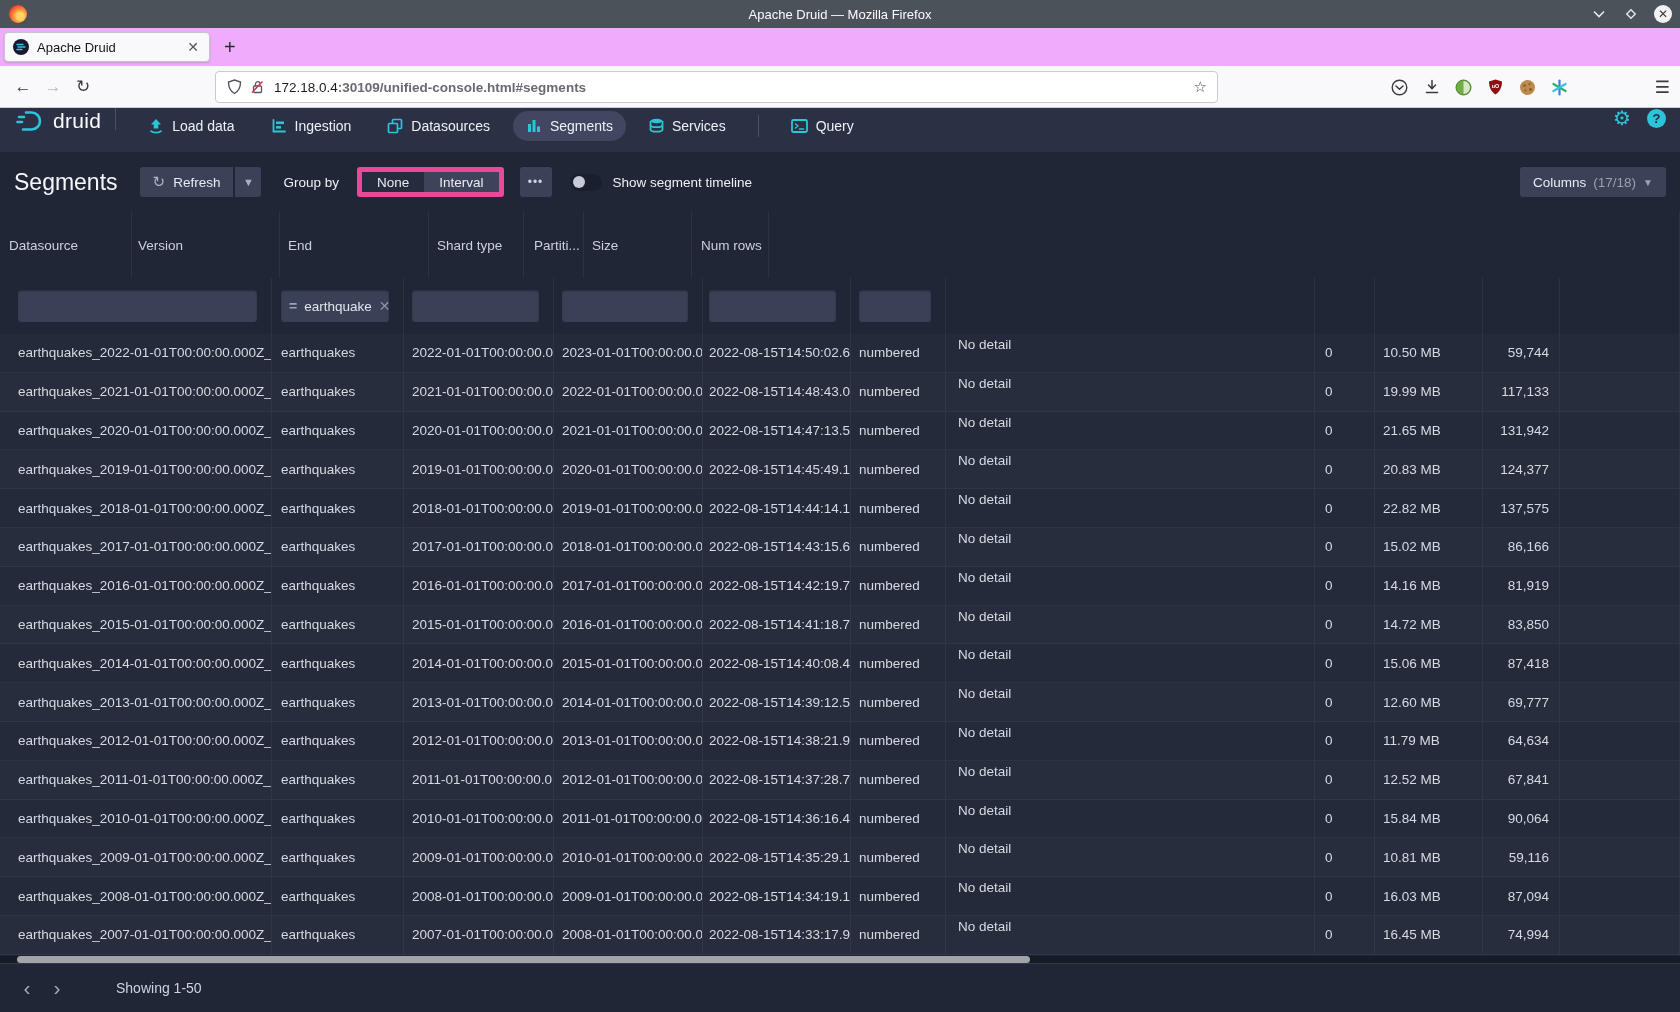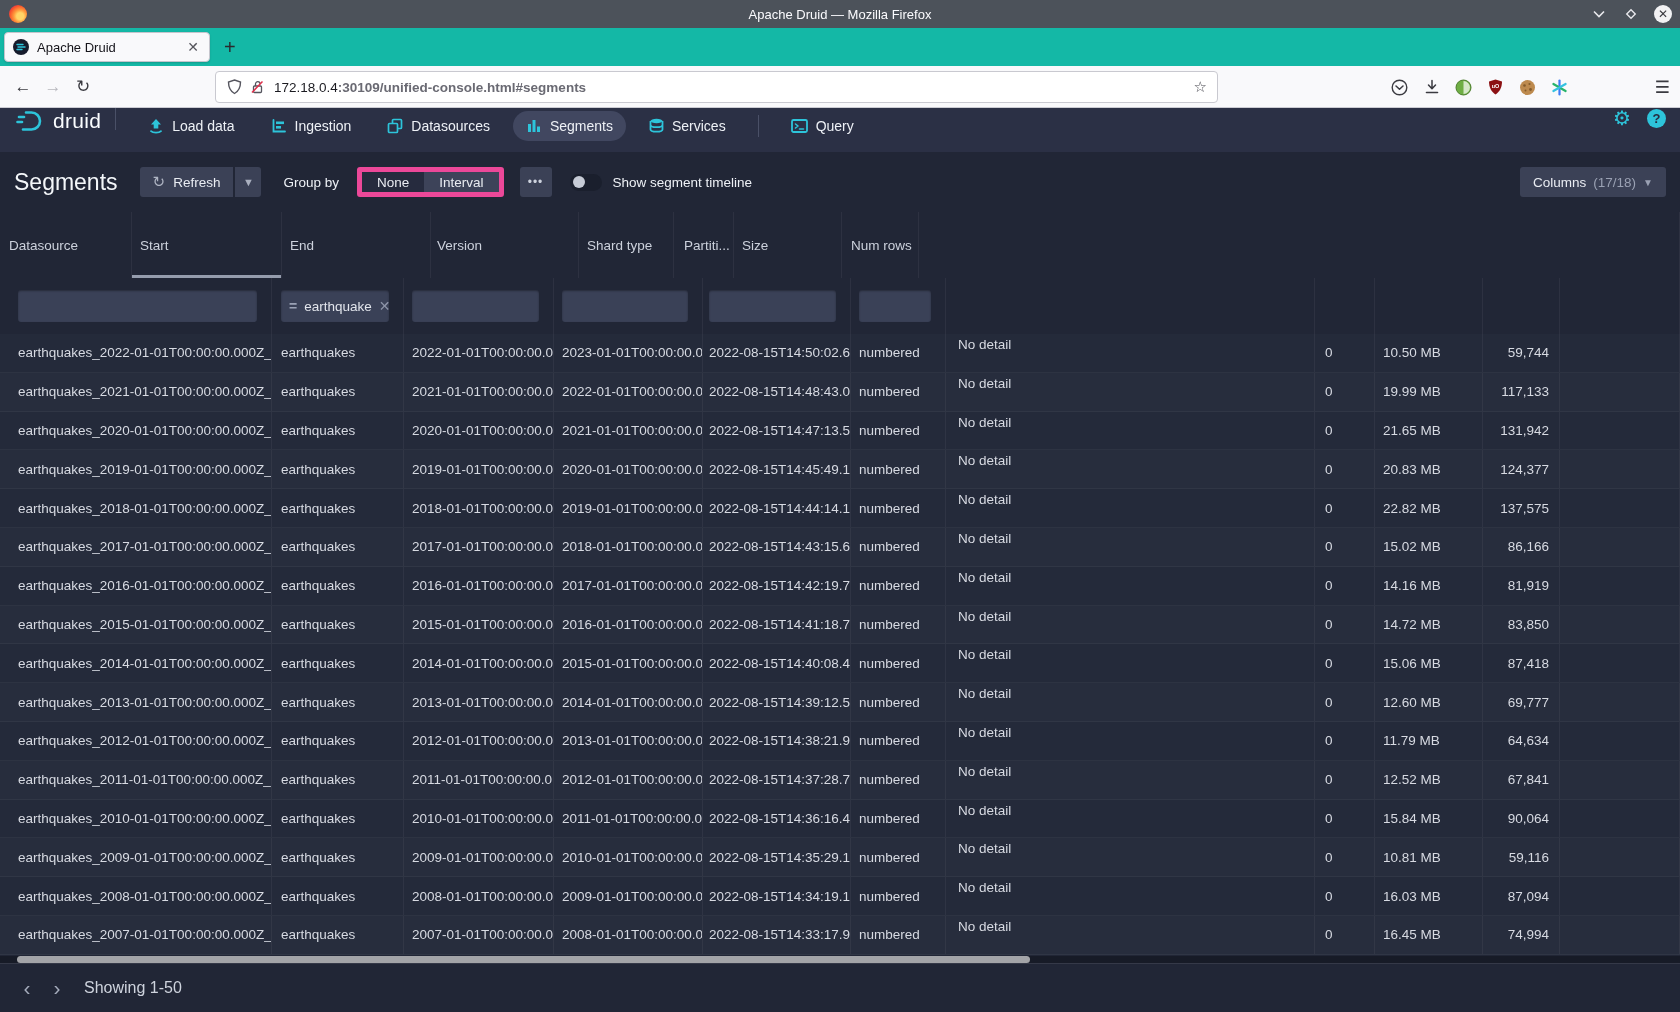--- a/index.html
+++ b/index.html
@@ -10,21 +10,21 @@
   .titlebar { position:absolute; top:0; left:0; width:1680px; height:28px; background:#4c525a; display:flex; align-items:center; }
   .ff-logo { width:18px; height:18px; margin-left:9px; border-radius:50%;
              background:radial-gradient(circle at 62% 62%, #ffd567 0 22%, #ff9a3c 40%, #f7542c 65%, #b5007f 100%); }
   .win-title { position:absolute; left:0; right:0; text-align:center; color:#fbfbfe; font-size:13px; }
   .win-ctrls { position:absolute; right:8px; top:0; height:28px; display:flex; align-items:center; gap:14px; }
   .wc { width:18px; height:18px; display:flex; align-items:center; justify-content:center; }
   .wc svg { display:block; }
   .wc-close { background:#f2f2f4; border-radius:50%; color:#3a3a40; font-size:12px; line-height:1; }
 
   
-  .tabbar { position:absolute; top:28px; left:0; width:1680px; height:38px; background:#14b8a6; display:flex; align-items:center; }
+  .tabbar { position:absolute; top:28px; left:0; width:1680px; height:38px; background:#f0abfc; display:flex; align-items:center; }
   .tab { width:206px; height:30px; margin-left:4px; background:#f9f9fb; border:1px solid #c5c5cd; border-radius:4px;
          display:flex; align-items:center; padding:0 8px; box-shadow:0 1px 2px rgba(0,0,0,.15); }
   .tab-title { flex:1; font-size:13px; color:#15141a; margin-left:8px; white-space:nowrap; overflow:hidden; }
   .tab-close { color:#55555c; font-size:14px; padding:0 2px; }
   .newtab { color:#2a2a2e; font-size:20px; margin-left:14px; font-weight:400; }
 
   
   .toolbar { position:absolute; top:66px; left:0; width:1680px; height:42px; background:#f9f9fb; border-bottom:1px solid #ccccd3;
              display:flex; align-items:center; }
   .navbtn { font-size:17px; color:#3a3a40; width:30px; text-align:center; }
@@ -103,21 +103,21 @@
   .tcell.right { justify-content:flex-end; padding-right:10px; }
 
   .hscroll-track { position:absolute; top:956px; left:0; width:1680px; height:7px; background:rgba(0,0,0,.28); }
   .hscroll-thumb { position:absolute; top:956px; left:17px; width:1013px; height:7px; background:#a3a4a8; border-radius:4px; }
 
   
   .pagefoot { position:absolute; top:963px; left:0; width:1680px; height:49px; background:#212636;
               border-top:1px solid rgba(255,255,255,.09); display:flex; align-items:center; }
   .pg-chev { color:#a6adbd; font-size:21px; width:30px; text-align:center; }
   .pg-prev { margin-left:12px; }
-  .showing { color:#ced3dd; font-size:16px; margin-left:12px; }
+  .showing { color:#ced3dd; font-size:14px; margin-left:44px; }
 </style>
 </head>
 <body>
 
 <div class="titlebar">
   <div class="ff-logo"></div>
   <div class="win-title">Apache Druid — Mozilla Firefox</div>
   <div class="win-ctrls">
     <div class="wc">
       <svg width="12" height="8" viewBox="0 0 12 8">
@@ -311,23 +311,22 @@
   <div class="toggle-label">Show segment timeline</div>
   <div class="btn columns-btn">
     <span>Columns</span>
     <span class="columns-count">(17/18)</span>
     <span class="col-caret">▼</span>
   </div>
 </div>
 
 <div class="thead">
     <div class="hcell c1">Datasource</div>
-    <div class="hcell c2 sorted">Start</div>
+    <div class="hcell c4">Version</div>
     <div class="hcell c3">End</div>
-    <div class="hcell c4">Version</div>
     <div class="hcell c5">Shard type</div>
     <div class="hcell c7">Partiti...</div>
     <div class="hcell c8">Size</div>
     <div class="hcell c9">Num rows</div>
     <div class="hcell c10"></div>
   </div>
 <div class="tfilter">
     <div class="fcell c0">
       <div class="filter-box"></div>
     </div>

